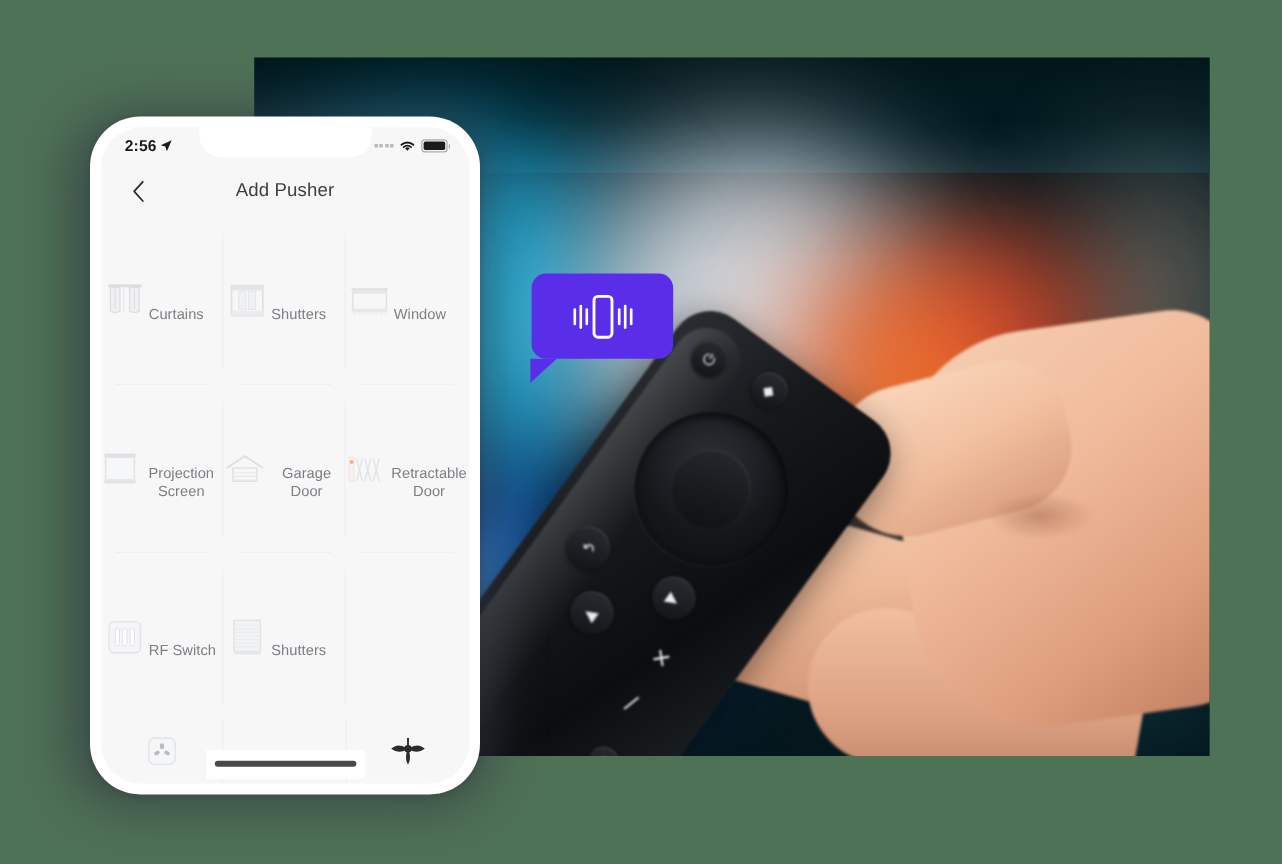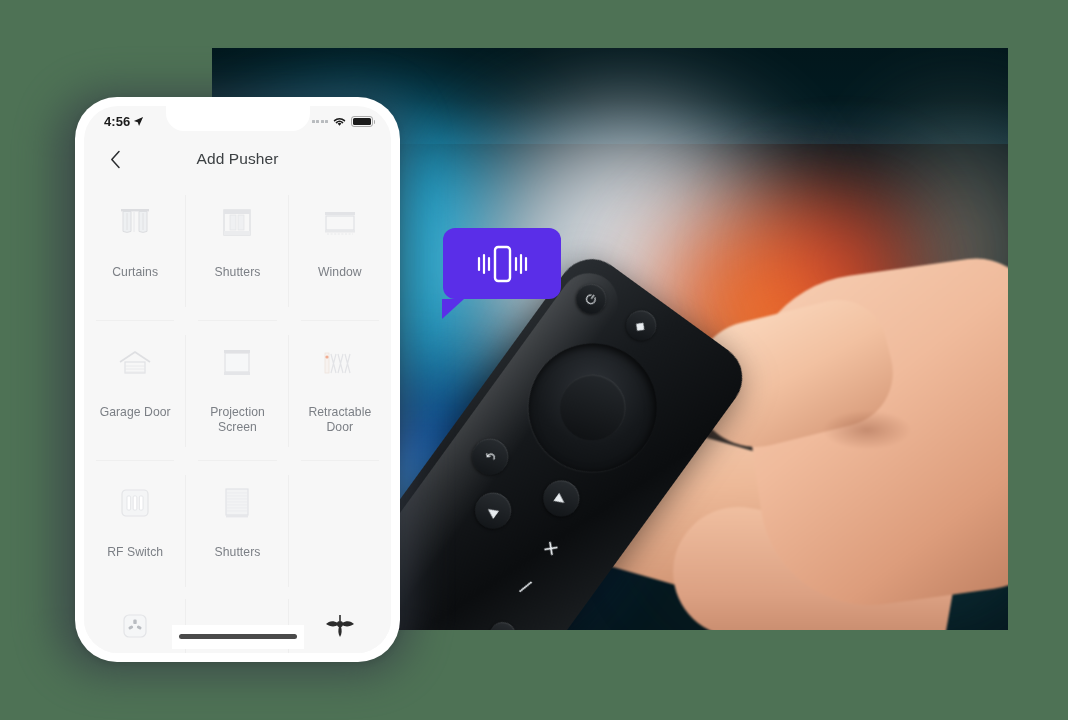--- a/index.html
+++ b/index.html
@@ -340,21 +340,21 @@
     background: #f7f7f7;
     position: relative;
   }
   .grid {
     display: grid;
     grid-template-columns: repeat(3, 1fr);
   }
   .tile {
     height: 140px;
     display: flex;
-    flex-direction: column;
+    flex-direction: row;
     align-items: center;
     justify-content: flex-start;
     padding-top: 22px;
     position: relative;
     cursor: pointer;
   }
   .tile::after {
     content: "";
     position: absolute;
     right: 0; top: 14px; bottom: 14px;
@@ -495,21 +495,21 @@
   </div>
 
   <div class="phone-shadow"></div>
 
   <div class="phone">
     <div class="screen">
       <div class="notch"></div>
 
       <div class="statusbar">
         <div class="status-time">
-          <span>4:56</span>
+          <span>2:56</span>
           <svg class="loc-arrow" width="11" height="11" viewBox="0 0 12 12">
             <path d="M11 1 L1 5.4 L5.2 6.7 L6.6 11 Z" fill="#1b1b1b"></path>
           </svg>
         </div>
         <div class="status-right">
           <span class="sig-dots">
             <i></i>
               <i></i>
               <i></i>
               <i></i>
@@ -572,40 +572,40 @@
                 <rect x="4" y="7" width="28" height="14" fill="none" stroke="#e0e1e4" stroke-width="1.2"></rect>
                 <rect x="3" y="21" width="30" height="2.5" fill="#e7e8ea"></rect>
                 <line x1="5" y1="25" x2="31" y2="25" stroke="#e8e9eb" stroke-width="1" stroke-dasharray="2 1.6"></line>
               </svg>
             </div>
             <div class="tile-label">Window</div>
           </div>
 
           <div class="tile">
             <div class="tile-icon">
+              <svg width="32" height="30" viewBox="0 0 32 30">
+                <rect x="3" y="2" width="26" height="3" fill="#e0e1e4"></rect>
+                <rect x="4" y="5" width="24" height="19" fill="#f6f7f8" stroke="#e1e2e5" stroke-width="1.2"></rect>
+                <rect x="3" y="24" width="26" height="3" fill="#e4e5e8"></rect>
+              </svg>
+            </div>
+            <div class="tile-label">Projection Screen</div>
+          </div>
+
+          <div class="tile">
+            <div class="tile-icon">
               <svg width="36" height="28" viewBox="0 0 36 28">
                 <path d="M3 13 L18 3 L33 13" fill="none" stroke="#dedfe2" stroke-width="1.6" stroke-linejoin="round"></path>
                 <rect x="8" y="13" width="20" height="11" fill="none" stroke="#e0e1e4" stroke-width="1.2"></rect>
                 <line x1="8" y1="17" x2="28" y2="17" stroke="#e7e8ea" stroke-width=".9"></line>
                 <line x1="8" y1="20" x2="28" y2="20" stroke="#e7e8ea" stroke-width=".9"></line>
                 <line x1="8" y1="23" x2="28" y2="23" stroke="#e7e8ea" stroke-width=".9"></line>
               </svg>
             </div>
             <div class="tile-label">Garage Door</div>
-          </div>
-
-          <div class="tile">
-            <div class="tile-icon">
-              <svg width="32" height="30" viewBox="0 0 32 30">
-                <rect x="3" y="2" width="26" height="3" fill="#e0e1e4"></rect>
-                <rect x="4" y="5" width="24" height="19" fill="#f6f7f8" stroke="#e1e2e5" stroke-width="1.2"></rect>
-                <rect x="3" y="24" width="26" height="3" fill="#e4e5e8"></rect>
-              </svg>
-            </div>
-            <div class="tile-label">Projection Screen</div>
           </div>
 
           <div class="tile">
             <div class="tile-icon">
               <svg width="36" height="28" viewBox="0 0 36 28">
                 <rect x="3" y="4" width="4" height="20" fill="#f7f2ef" stroke="#eee3dd" stroke-width=".8"></rect>
                 <circle cx="5" cy="8" r="1.6" fill="#f0a080" opacity=".85"></circle>
                 <path d="M9 5 L14 24 M14 5 L9 24" stroke="#e2e3e6" stroke-width="1.2"></path>
                 <path d="M16 5 L21 24 M21 5 L16 24" stroke="#e2e3e6" stroke-width="1.2"></path>
                 <path d="M23 5 L28 24 M28 5 L23 24" stroke="#e2e3e6" stroke-width="1.2"></path>

